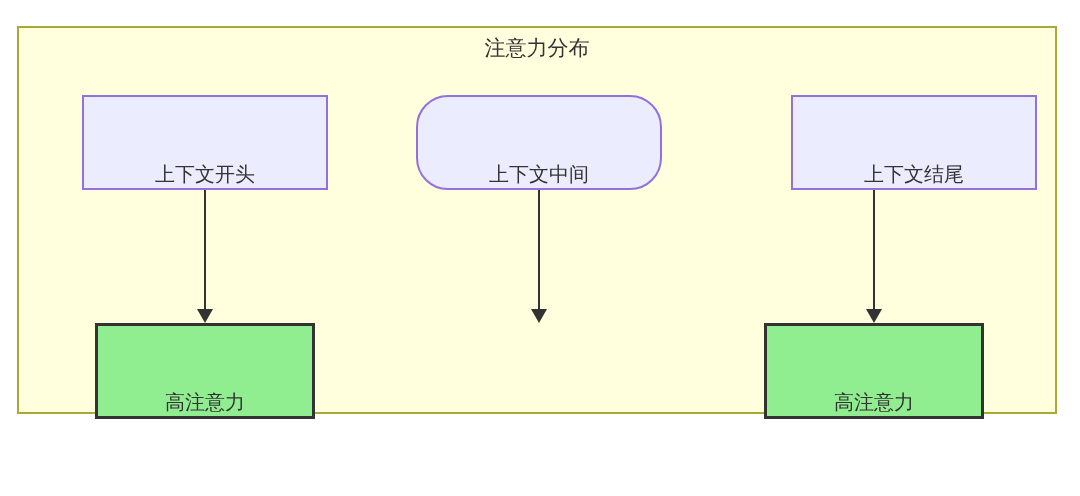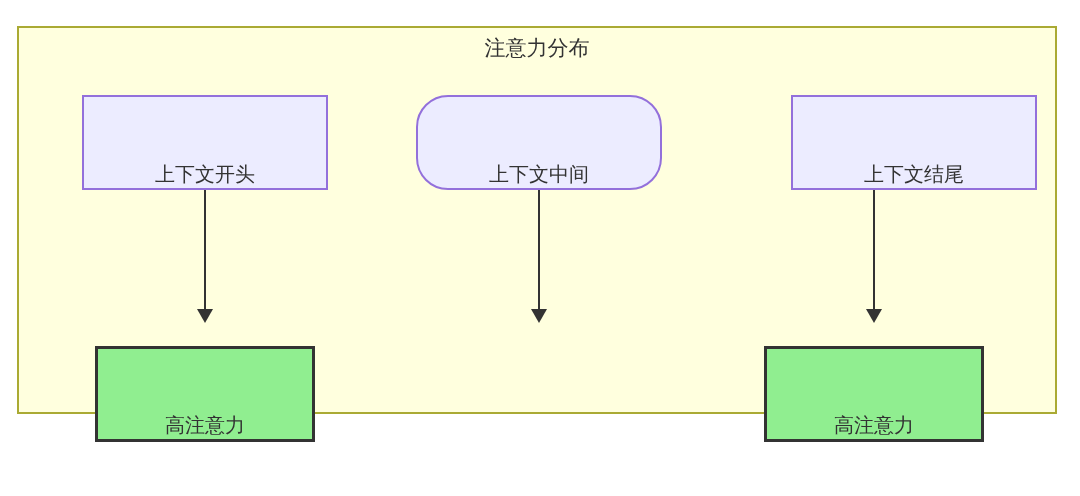--- a/index.html
+++ b/index.html
@@ -54,21 +54,21 @@
   }
   .src-1 { left: 63px; }
   .src-2 { left: 397px; border-radius: 32px; }
   .src-3 { left: 732px; margin-left: 40px; }
   .result {
     top: 295px;
     width: 220px;
     height: 96px;
     border: 3px solid var(--result-border, #333333);
   }
-  .result.high { background: var(--high-fill, #90EE90); margin-top: 23px; }
+  .result.high { background: var(--high-fill, #90EE90); }
   .result.low  { background: var(--low-fill, #FF8888); }
   .res-1 { left: 76px; }
   .res-2 { left: 410px; }
   .res-3 { left: 745px; }
   .arrow {
     position: absolute;
     top: 162px;
     width: 16px;
     height: 133px;
   }

